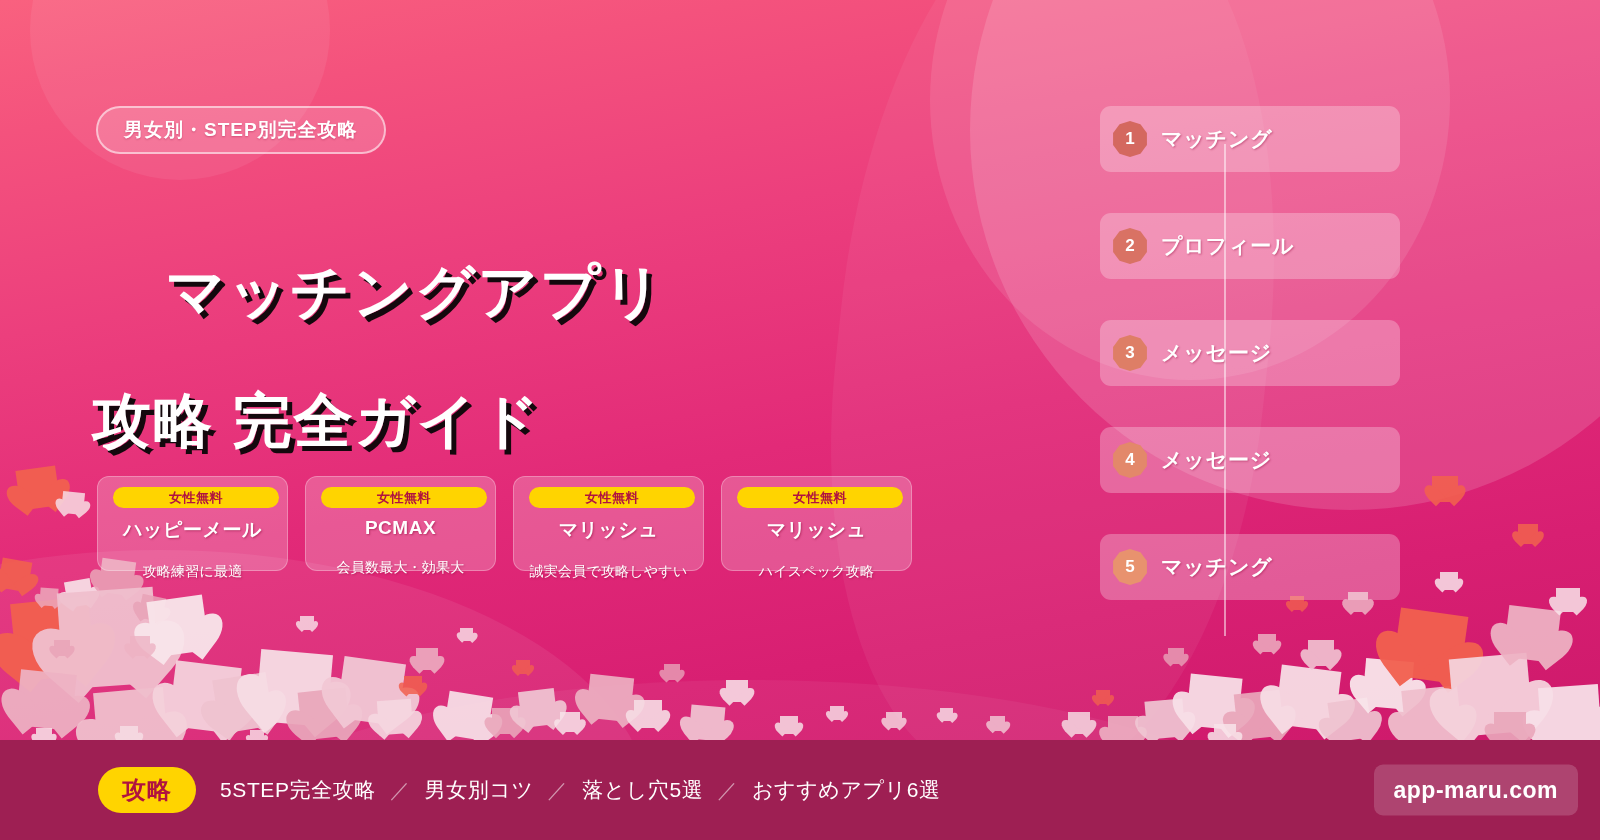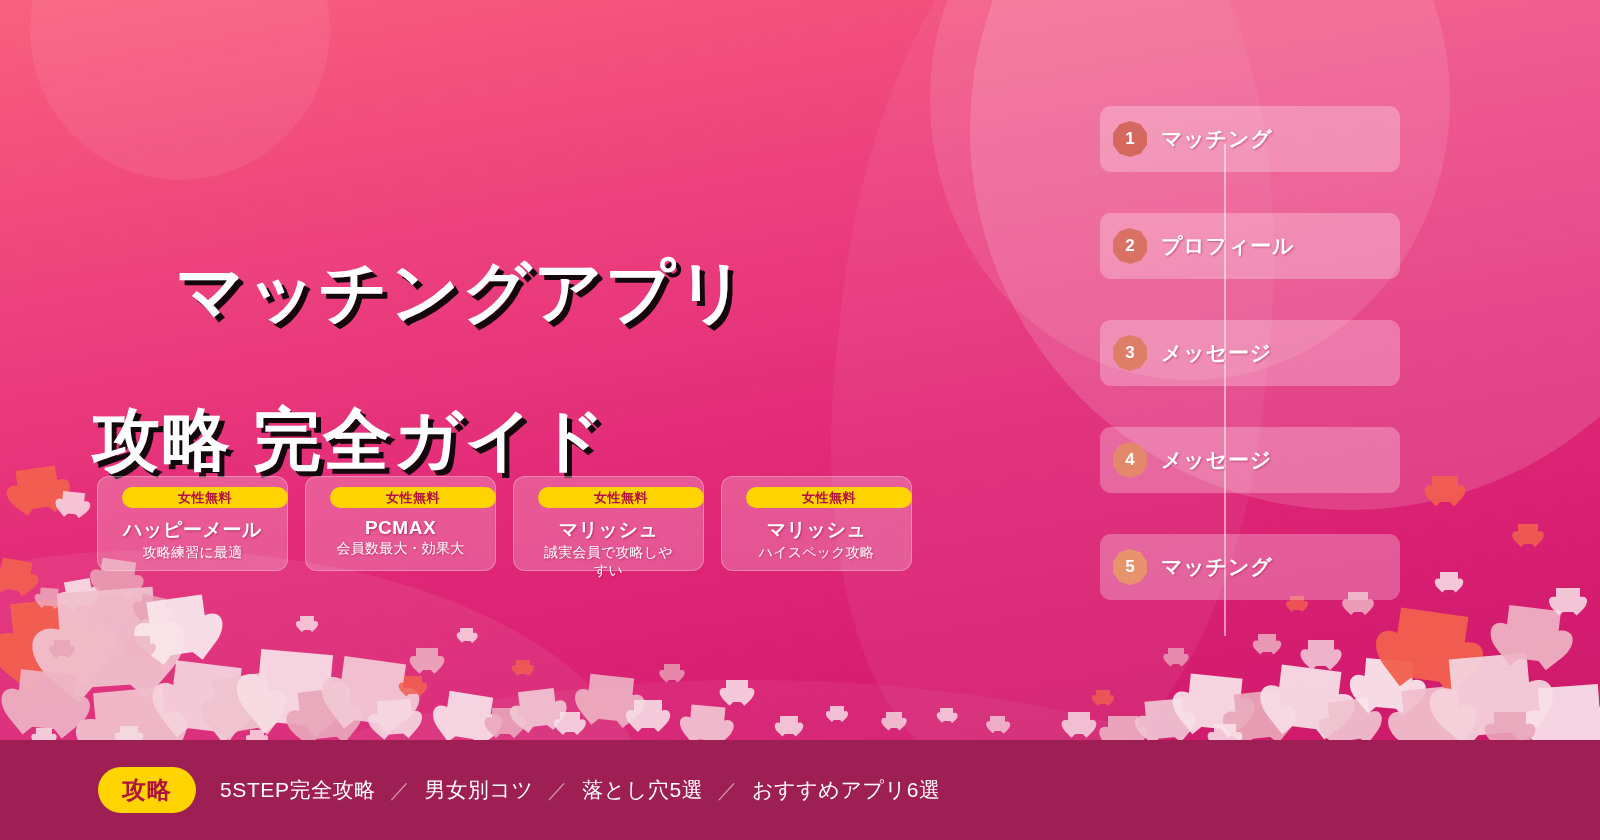--- a/index.html
+++ b/index.html
@@ -102,23 +102,23 @@
     font-size: 19px;
     font-weight: bold;
     letter-spacing: 1px;
     text-shadow: 0 1px 2px rgba(150,10,60,0.35);
   }
 
   
   .headline {
     position: absolute;
     left: 92px;
-    top: 180px;
-    color: #ffffff;
-    font-size: 68px;
+    top: 196px;
+    color: #ffffff;
+    font-size: 59px;
     line-height: 1.09;
     font-weight: bold;
     letter-spacing: 2px;
     text-shadow: 5px 5px 0 #14080d;
     white-space: pre;
   }
   .headline .l2 { display: block; }
 
   .subhead {
     position: absolute;
@@ -138,21 +138,21 @@
     top: 476px;
     display: flex;
     gap: 17px;
   }
   .app-card {
     width: 191px;
     height: 95px;
     border-radius: 12px;
     background: rgba(255,255,255,0.22);
     border: 1px solid rgba(255,255,255,0.28);
-    padding: 10px 24px 0;
+    padding: 10px 15px 0;
     text-align: center;
   }
   .free-badge {
     display: block;
     margin: 0 auto;
     width: 166px;
     height: 21px;
     line-height: 21px;
     border-radius: 999px;
     background: #ffd400;
@@ -163,21 +163,21 @@
   }
   .app-name {
     margin-top: 9px;
     color: #ffffff;
     font-size: 19px;
     font-weight: bold;
     letter-spacing: 0.5px;
     text-shadow: 1px 1px 2px rgba(140,10,55,0.5);
   }
   .app-note {
-    margin-top: 1px;
+    margin-top: 20px;
     color: #ffffff;
     font-size: 14px;
     letter-spacing: 0.2px;
     text-shadow: 1px 1px 2px rgba(140,10,55,0.45);
   }
 
   
   .steps {
     position: absolute;
     left: 1100px;
@@ -353,20 +353,23 @@
       <div class="heart" style="left: 780px; top: 716px; width: 18px; height: 18px; background: rgb(247, 221, 229); opacity: 0.85; transform: rotate(0deg);"></div>
       <div class="heart" style="left: 830px; top: 706px; width: 14px; height: 14px; background: rgb(249, 228, 234); opacity: 0.8; transform: rotate(0deg);"></div>
       <div class="heart" style="left: 886px; top: 712px; width: 16px; height: 16px; background: rgb(246, 216, 225); opacity: 0.82; transform: rotate(0deg);"></div>
       <div class="heart" style="left: 940px; top: 708px; width: 13px; height: 13px; background: rgb(249, 228, 234); opacity: 0.8; transform: rotate(0deg);"></div>
       <div class="heart" style="left: 990px; top: 716px; width: 15px; height: 15px; background: rgb(242, 200, 213); opacity: 0.82; transform: rotate(0deg);"></div>
       <div class="heart" style="left: 36px; top: 728px; width: 16px; height: 16px; background: rgb(249, 228, 234); opacity: 0.85; transform: rotate(0deg);"></div>
       <div class="heart" style="left: 120px; top: 726px; width: 18px; height: 18px; background: rgb(247, 221, 229); opacity: 0.85; transform: rotate(0deg);"></div>
       <div class="heart" style="left: 250px; top: 730px; width: 14px; height: 14px; background: rgb(249, 228, 234); opacity: 0.8; transform: rotate(0deg);"></div>
     </div>
 
+  <div class="eyebrow">
+    <span>男女別・STEP別完全攻略</span>
+  </div>
 
   <div class="headline">
     <span>マッチングアプリ</span>
     <span class="l2">攻略 完全ガイド</span>
   </div>
 
   <div class="cards" id="app-cards">
       <div class="app-card">
         <div class="free-badge">女性無料</div>
         <div class="app-name">ハッピーメール</div>
@@ -419,15 +422,16 @@
     <div class="footer-badge">攻略</div>
     <div class="footer-links" id="footer-links">
         <span>5STEP完全攻略</span>
         <span class="footer-sep">／</span>
         <span>男女別コツ</span>
         <span class="footer-sep">／</span>
         <span>落とし穴5選</span>
         <span class="footer-sep">／</span>
         <span>おすすめアプリ6選</span>
       </div>
+    <div class="site-badge">app-maru.com</div>
   </div>
 
 </div>
 
 </body></html>

